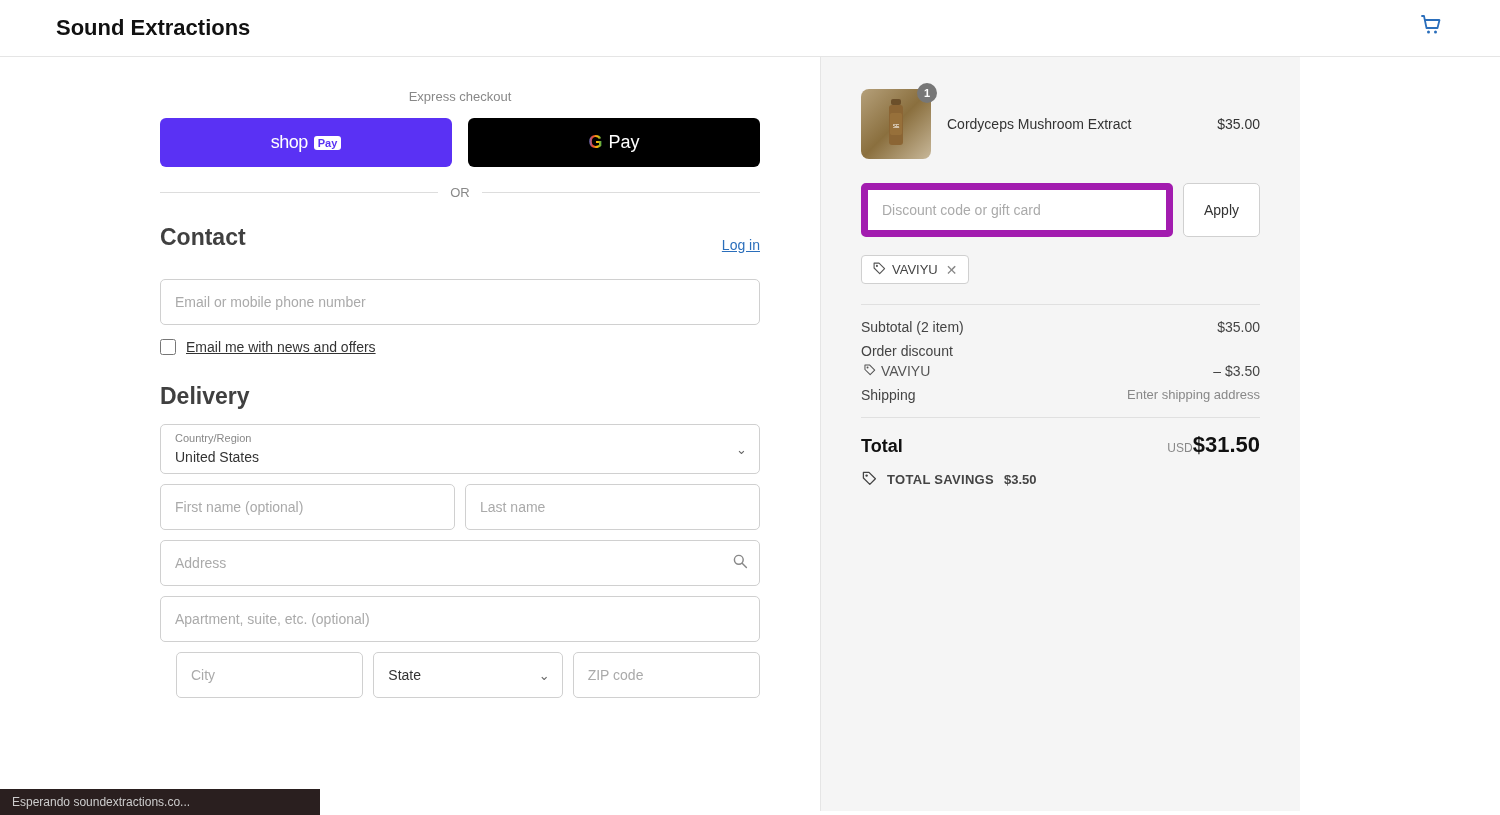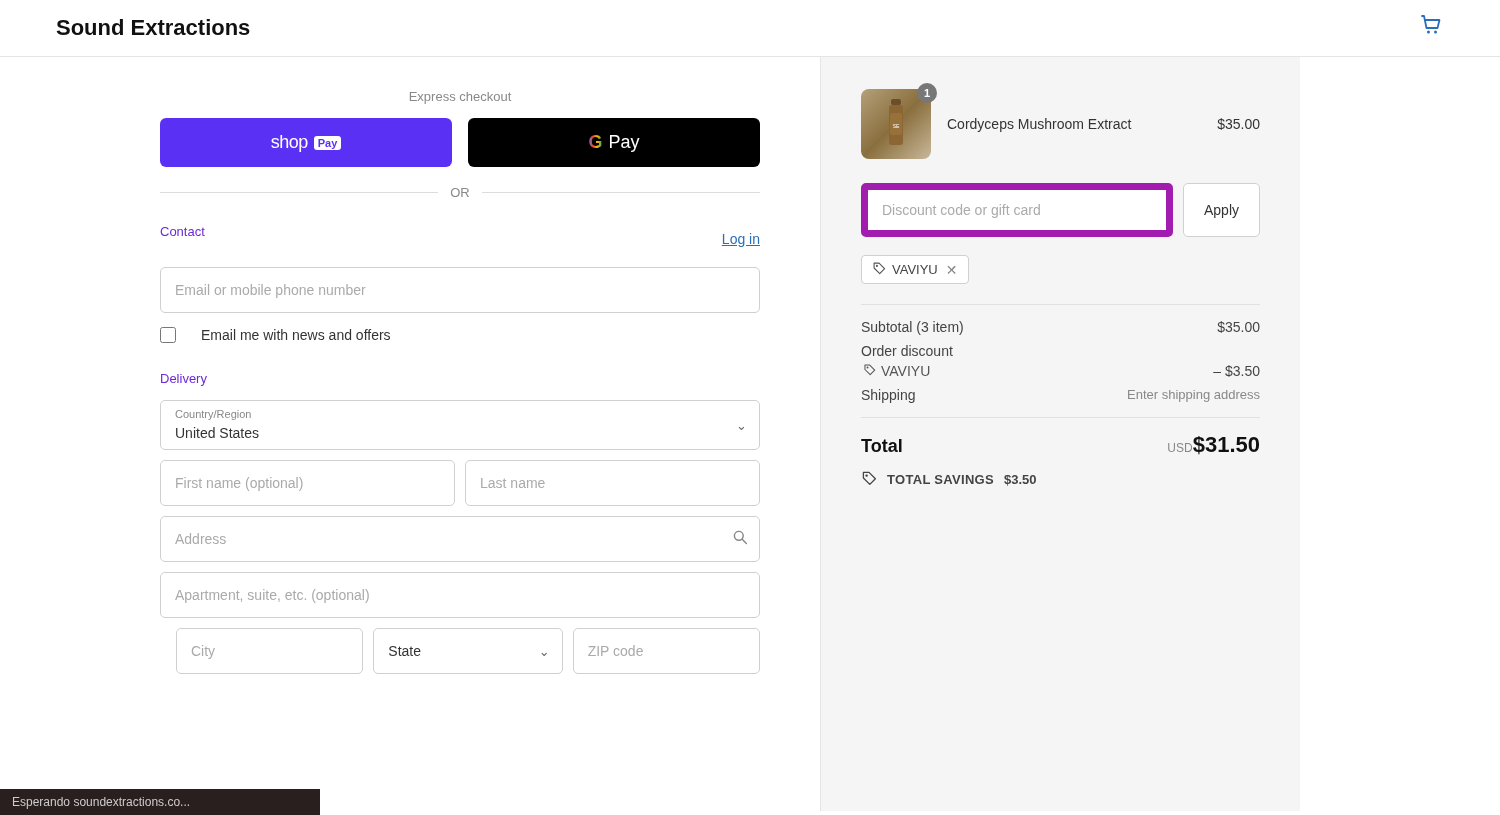--- a/index.html
+++ b/index.html
@@ -118,24 +118,24 @@
     }
     .or-divider::before, .or-divider::after {
       content: '';
       flex: 1;
       height: 1px;
       background: #ddd;
     }
 
     
     .section-title {
-      font-size: 13px;
-      font-weight: 400;
+      font-size: 23px;
+      font-weight: 700;
       margin-bottom: 14px;
-      color: #6d28d9;
+      color: #404040;
     }
 
     .section-header {
       display: flex;
       align-items: center;
       justify-content: space-between;
       margin-bottom: 14px;
     }
 
     .log-in-link {
@@ -160,22 +160,23 @@
     }
     .form-input::placeholder { color: #aaa; }
 
     .input-row { margin-bottom: 10px; }
     .input-group { display: flex; gap: 10px; }
     .input-group .input-row { flex: 1; }
 
     .checkbox-row {
       display: flex;
       align-items: center;
-      gap: 25px;
+      gap: 10px;
       margin: 14px 0 28px 0;
+      text-decoration: underline;
     }
     .checkbox-row input[type="checkbox"] { width: 16px; height: 16px; cursor: pointer; }
     .checkbox-label { font-size: 14px; color: #333; }
 
     
     .select-wrapper {
       position: relative;
       border: 1px solid #d0d0d0;
       border-radius: 5px;
       background: #fff;
@@ -528,21 +529,21 @@
             <circle cx="7" cy="7" r="1.5" fill="#555"></circle>
           </svg>
       </span>
       <span>VAVIYU</span>
       <span class="tag-remove">✕</span>
     </div>
 
     
     <div class="summary-section">
       <div class="summary-row">
-        <span>Subtotal (3 item)</span>
+        <span>Subtotal (2 item)</span>
         <span>$35.00</span>
       </div>
 
       <div class="summary-row discount-row-summary">
         <span>Order discount</span>
         <span></span>
       </div>
 
       <div class="vaviyu-discount-row">
         <span class="vaviyu-label">

